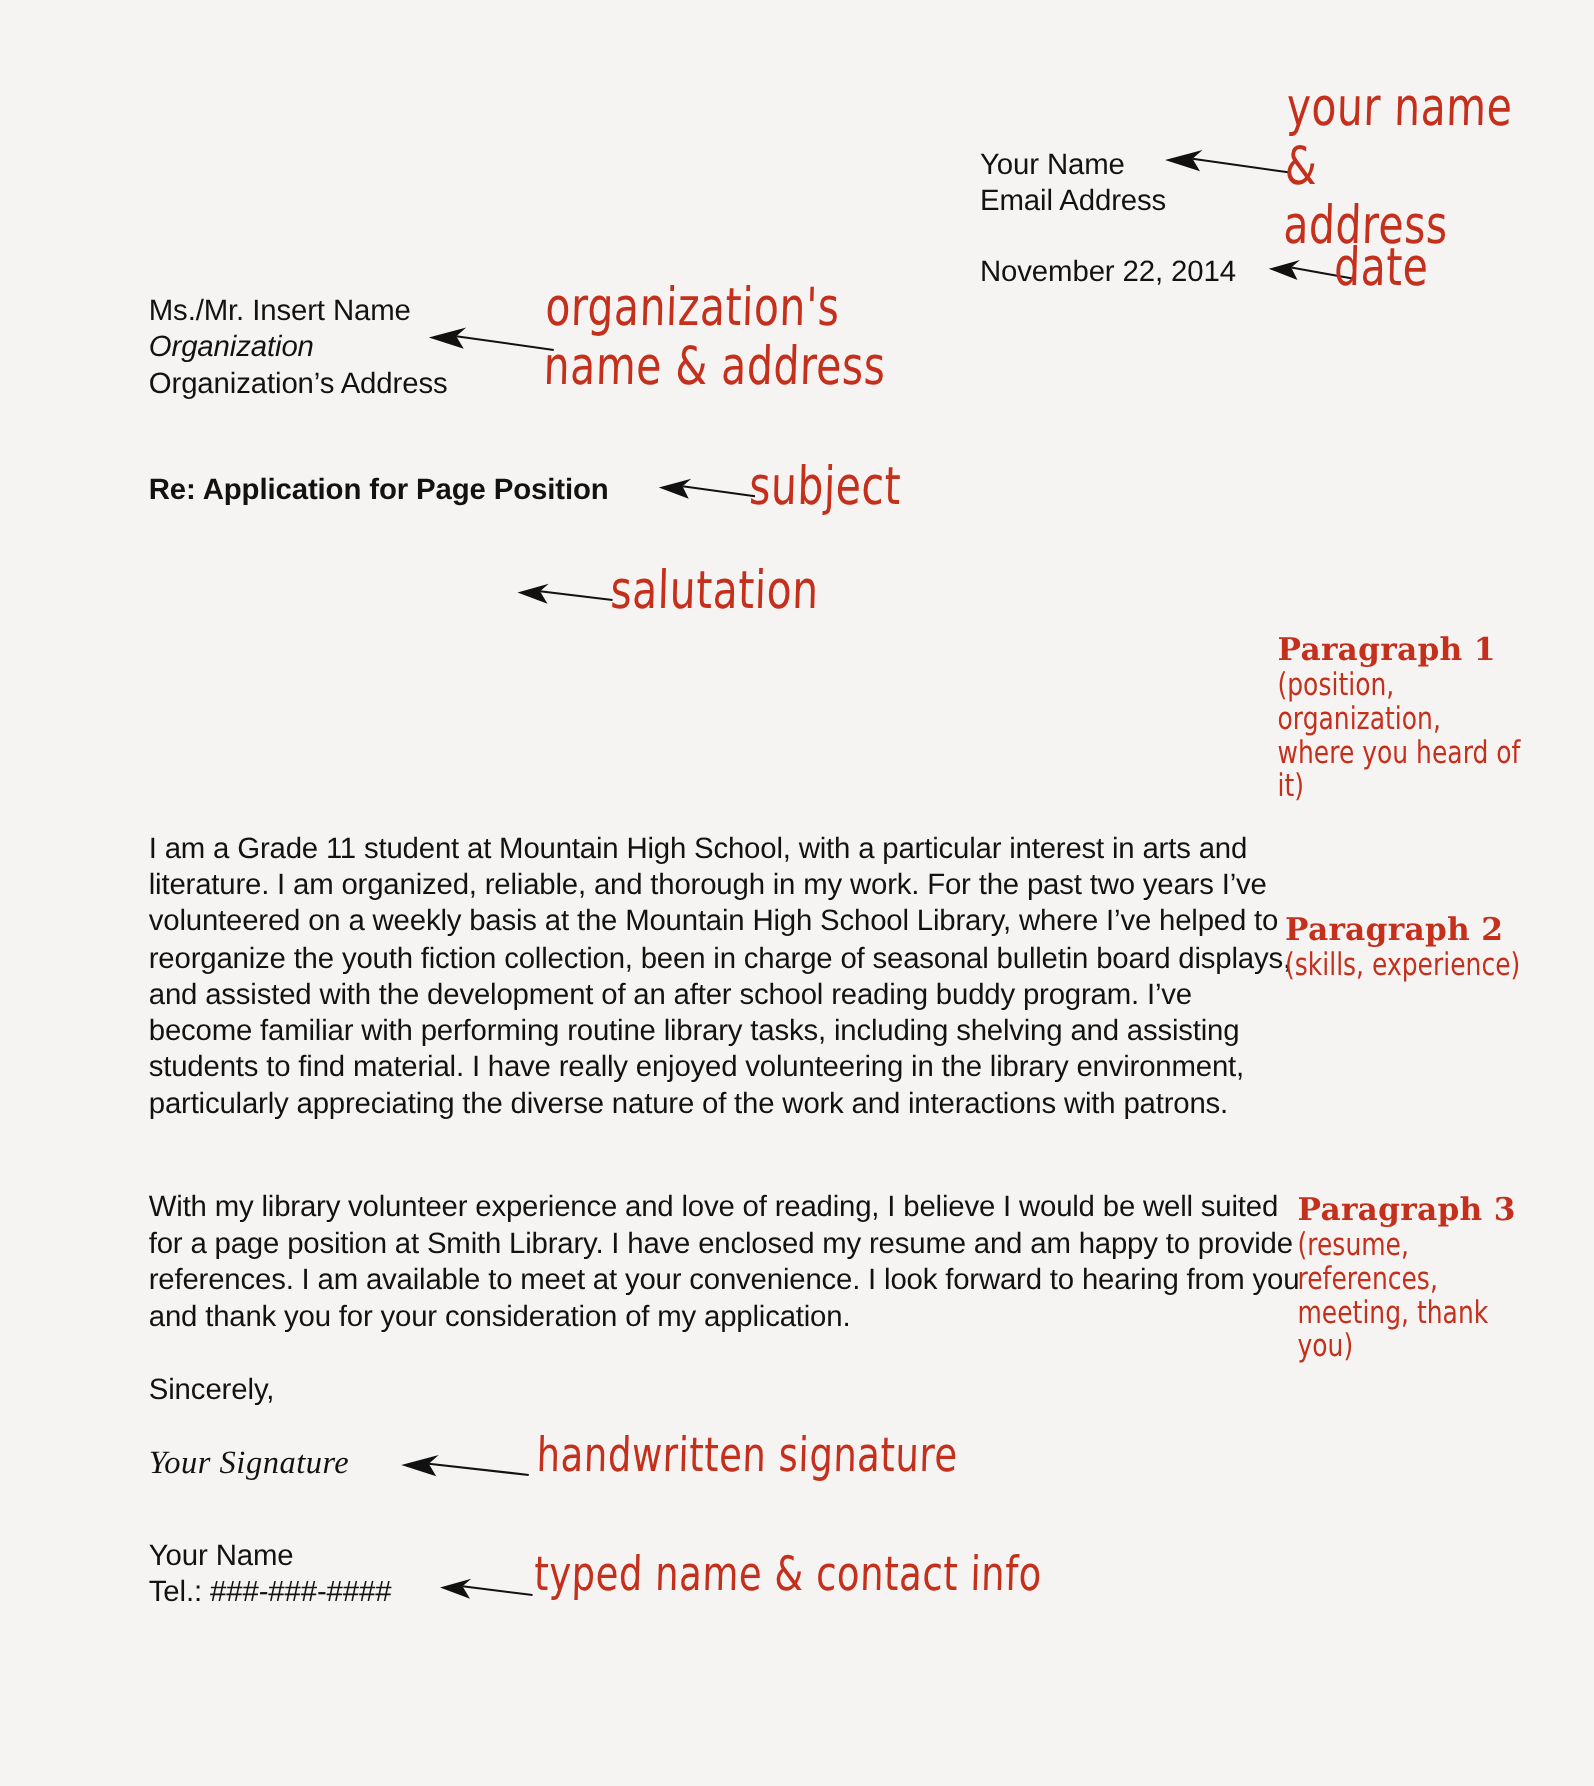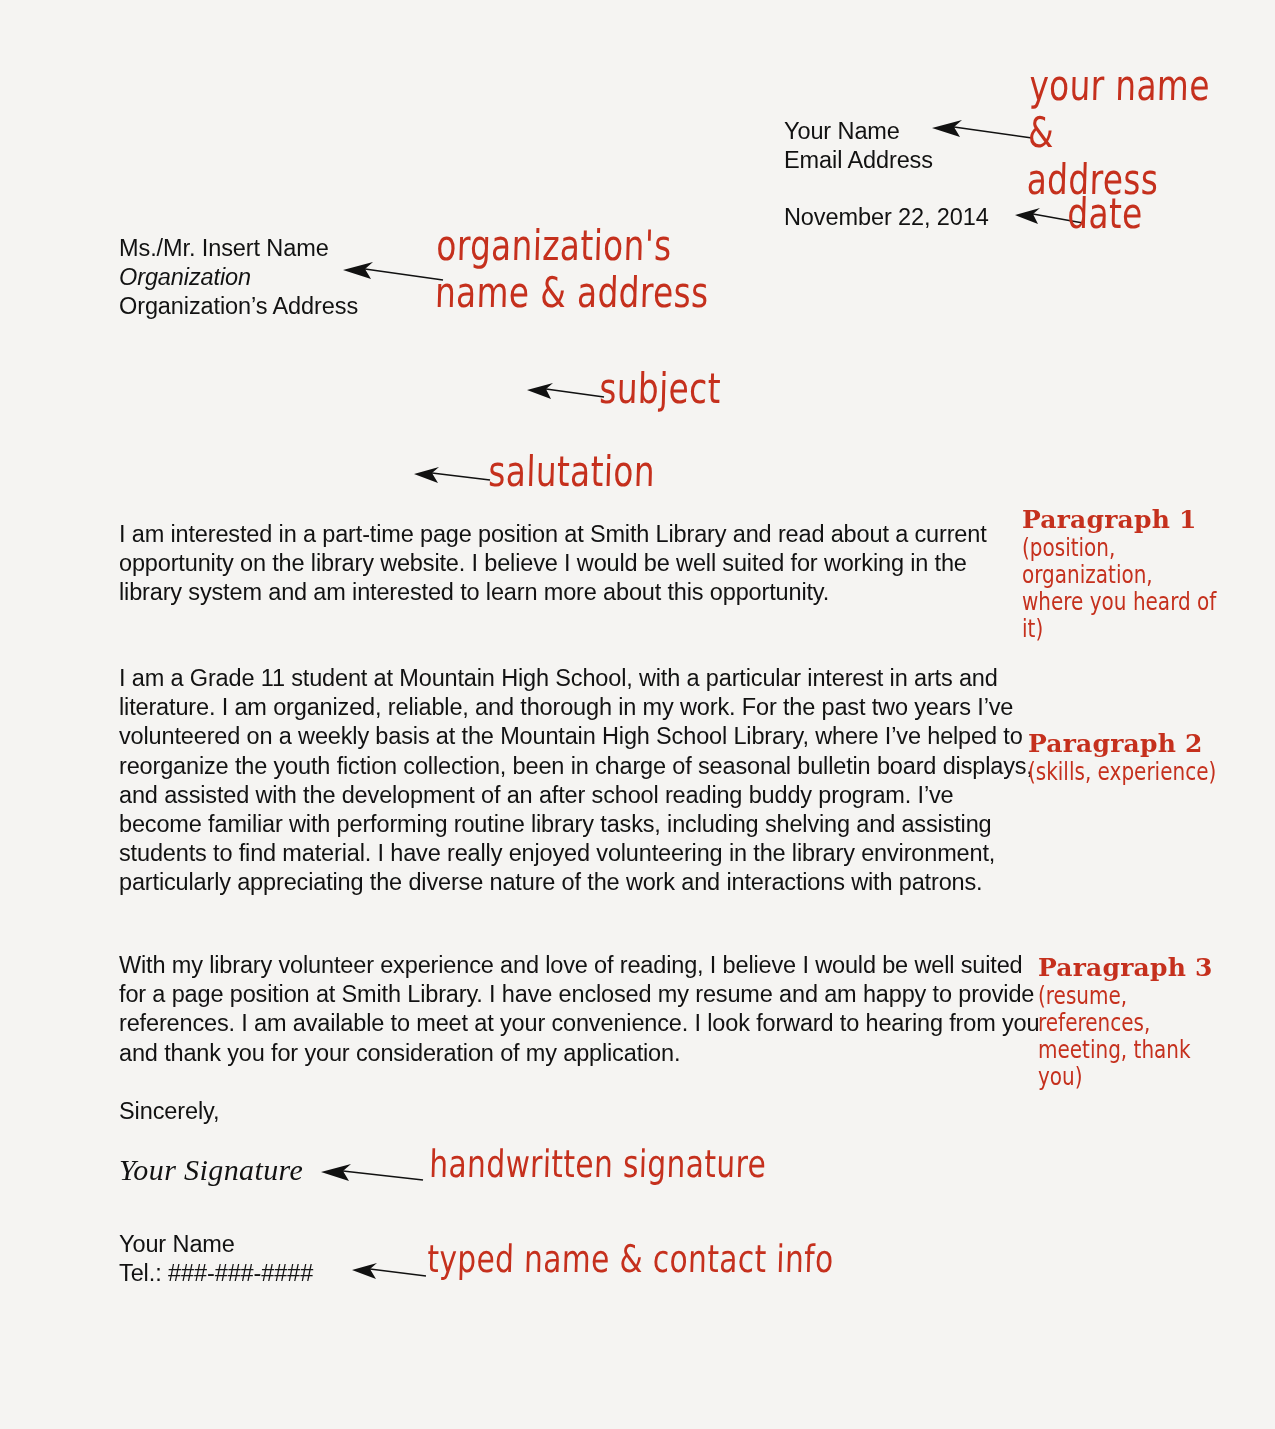--- a/index.html
+++ b/index.html
@@ -40,21 +40,21 @@
     line-height: 29.2px;
     letter-spacing: -0.15px;
     text-align: left;
   }
 
   .signature-line {
     position: absolute;
     color: #121212;
     font-family: "Liberation Serif", serif;
     font-style: italic;
-    font-size: 30px;
+    font-size: 26px;
     line-height: 30px;
     letter-spacing: 0.4px;
   }
 
   
   .annot {
     position: absolute;
     color: #c5301d;
     font-family: "DejaVu Sans", sans-serif;
     font-weight: 400;
@@ -112,23 +112,23 @@
   <div class="letter-text" style="left:784px; top:146px;">Email Address</div>
 
   <div class="letter-text" style="left:784px; top:203px;">November 22, 2014</div>
 
   <div class="letter-text" style="left:119px; top:234px;">Ms./Mr. Insert Name</div>
 
   <div class="letter-text" style="left:119px; top:263px;font-style:italic;">Organization</div>
 
   <div class="letter-text" style="left:119px; top:292px;">Organization’s Address</div>
 
-
-
-  <div class="para" style="left:119px; top:520px; width:875px;">I am interested in a part-time page position at Smith Library and read about a current opportunity on the library website. I believe I would be well suited for working in the library system and am interested to learn more about this opportunity.</div>
+  <div class="letter-text bold" style="left:119px; top:377px;">Re: Application for Page Position</div>
+
+
 
   <div class="para" style="left:119px; top:664px; width:917px;">I am a Grade 11 student at Mountain High School, with a particular interest in arts and literature. I am organized, reliable, and thorough in my work. For the past two years I’ve volunteered on a weekly basis at the Mountain High School Library, where I’ve helped to reorganize the youth fiction collection, been in charge of seasonal bulletin board displays, and assisted with the development of an after school reading buddy program. I’ve become familiar with performing routine library tasks, including shelving and assisting students to find material. I have really enjoyed volunteering in the library environment, particularly appreciating the diverse nature of the work and interactions with patrons.</div>
 
   <div class="para" style="left:119px; top:951px; width:925px;">With my library volunteer experience and love of reading, I believe I would be well suited for a page position at Smith Library. I have enclosed my resume and am happy to provide references. I am available to meet at your convenience. I look forward to hearing from you and thank you for your consideration of my application.</div>
 
   <div class="letter-text" style="left:119px; top:1097px;">Sincerely,</div>
 
   <div class="signature-line" style="left:119px; top:1155px;">Your Signature</div>
 
   <div class="letter-text" style="left:119px; top:1230px;">Your Name</div>

